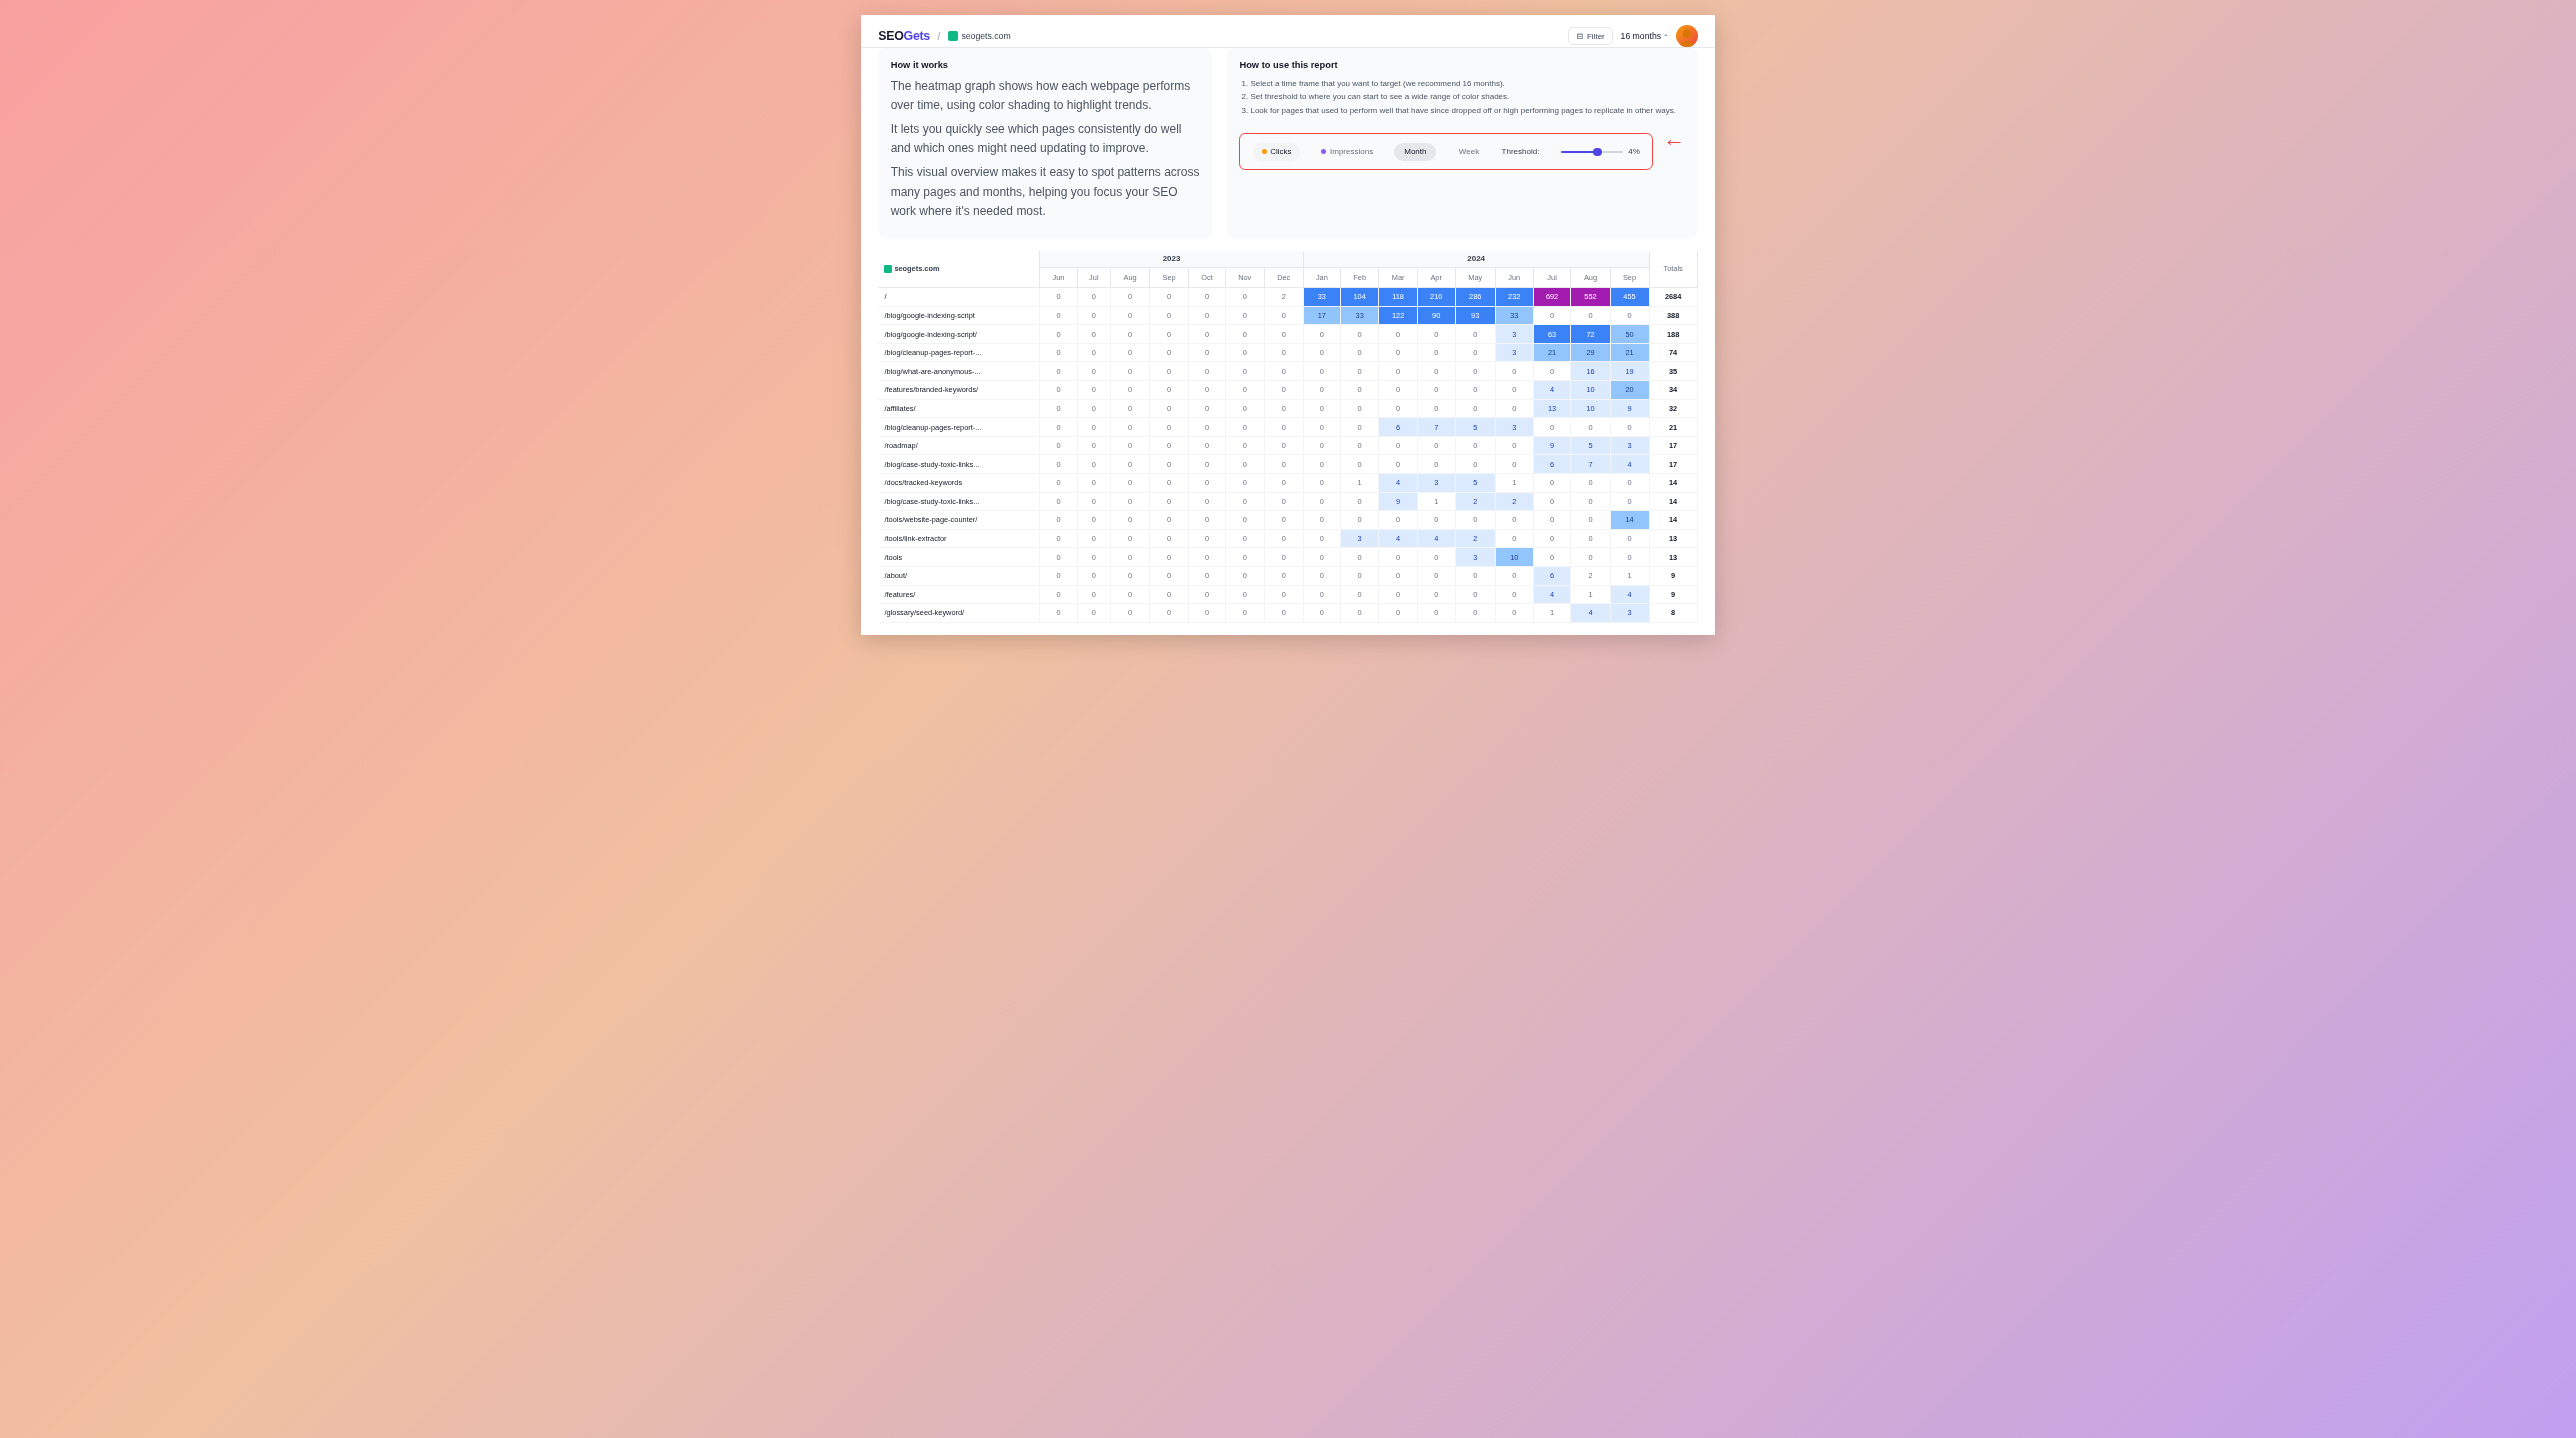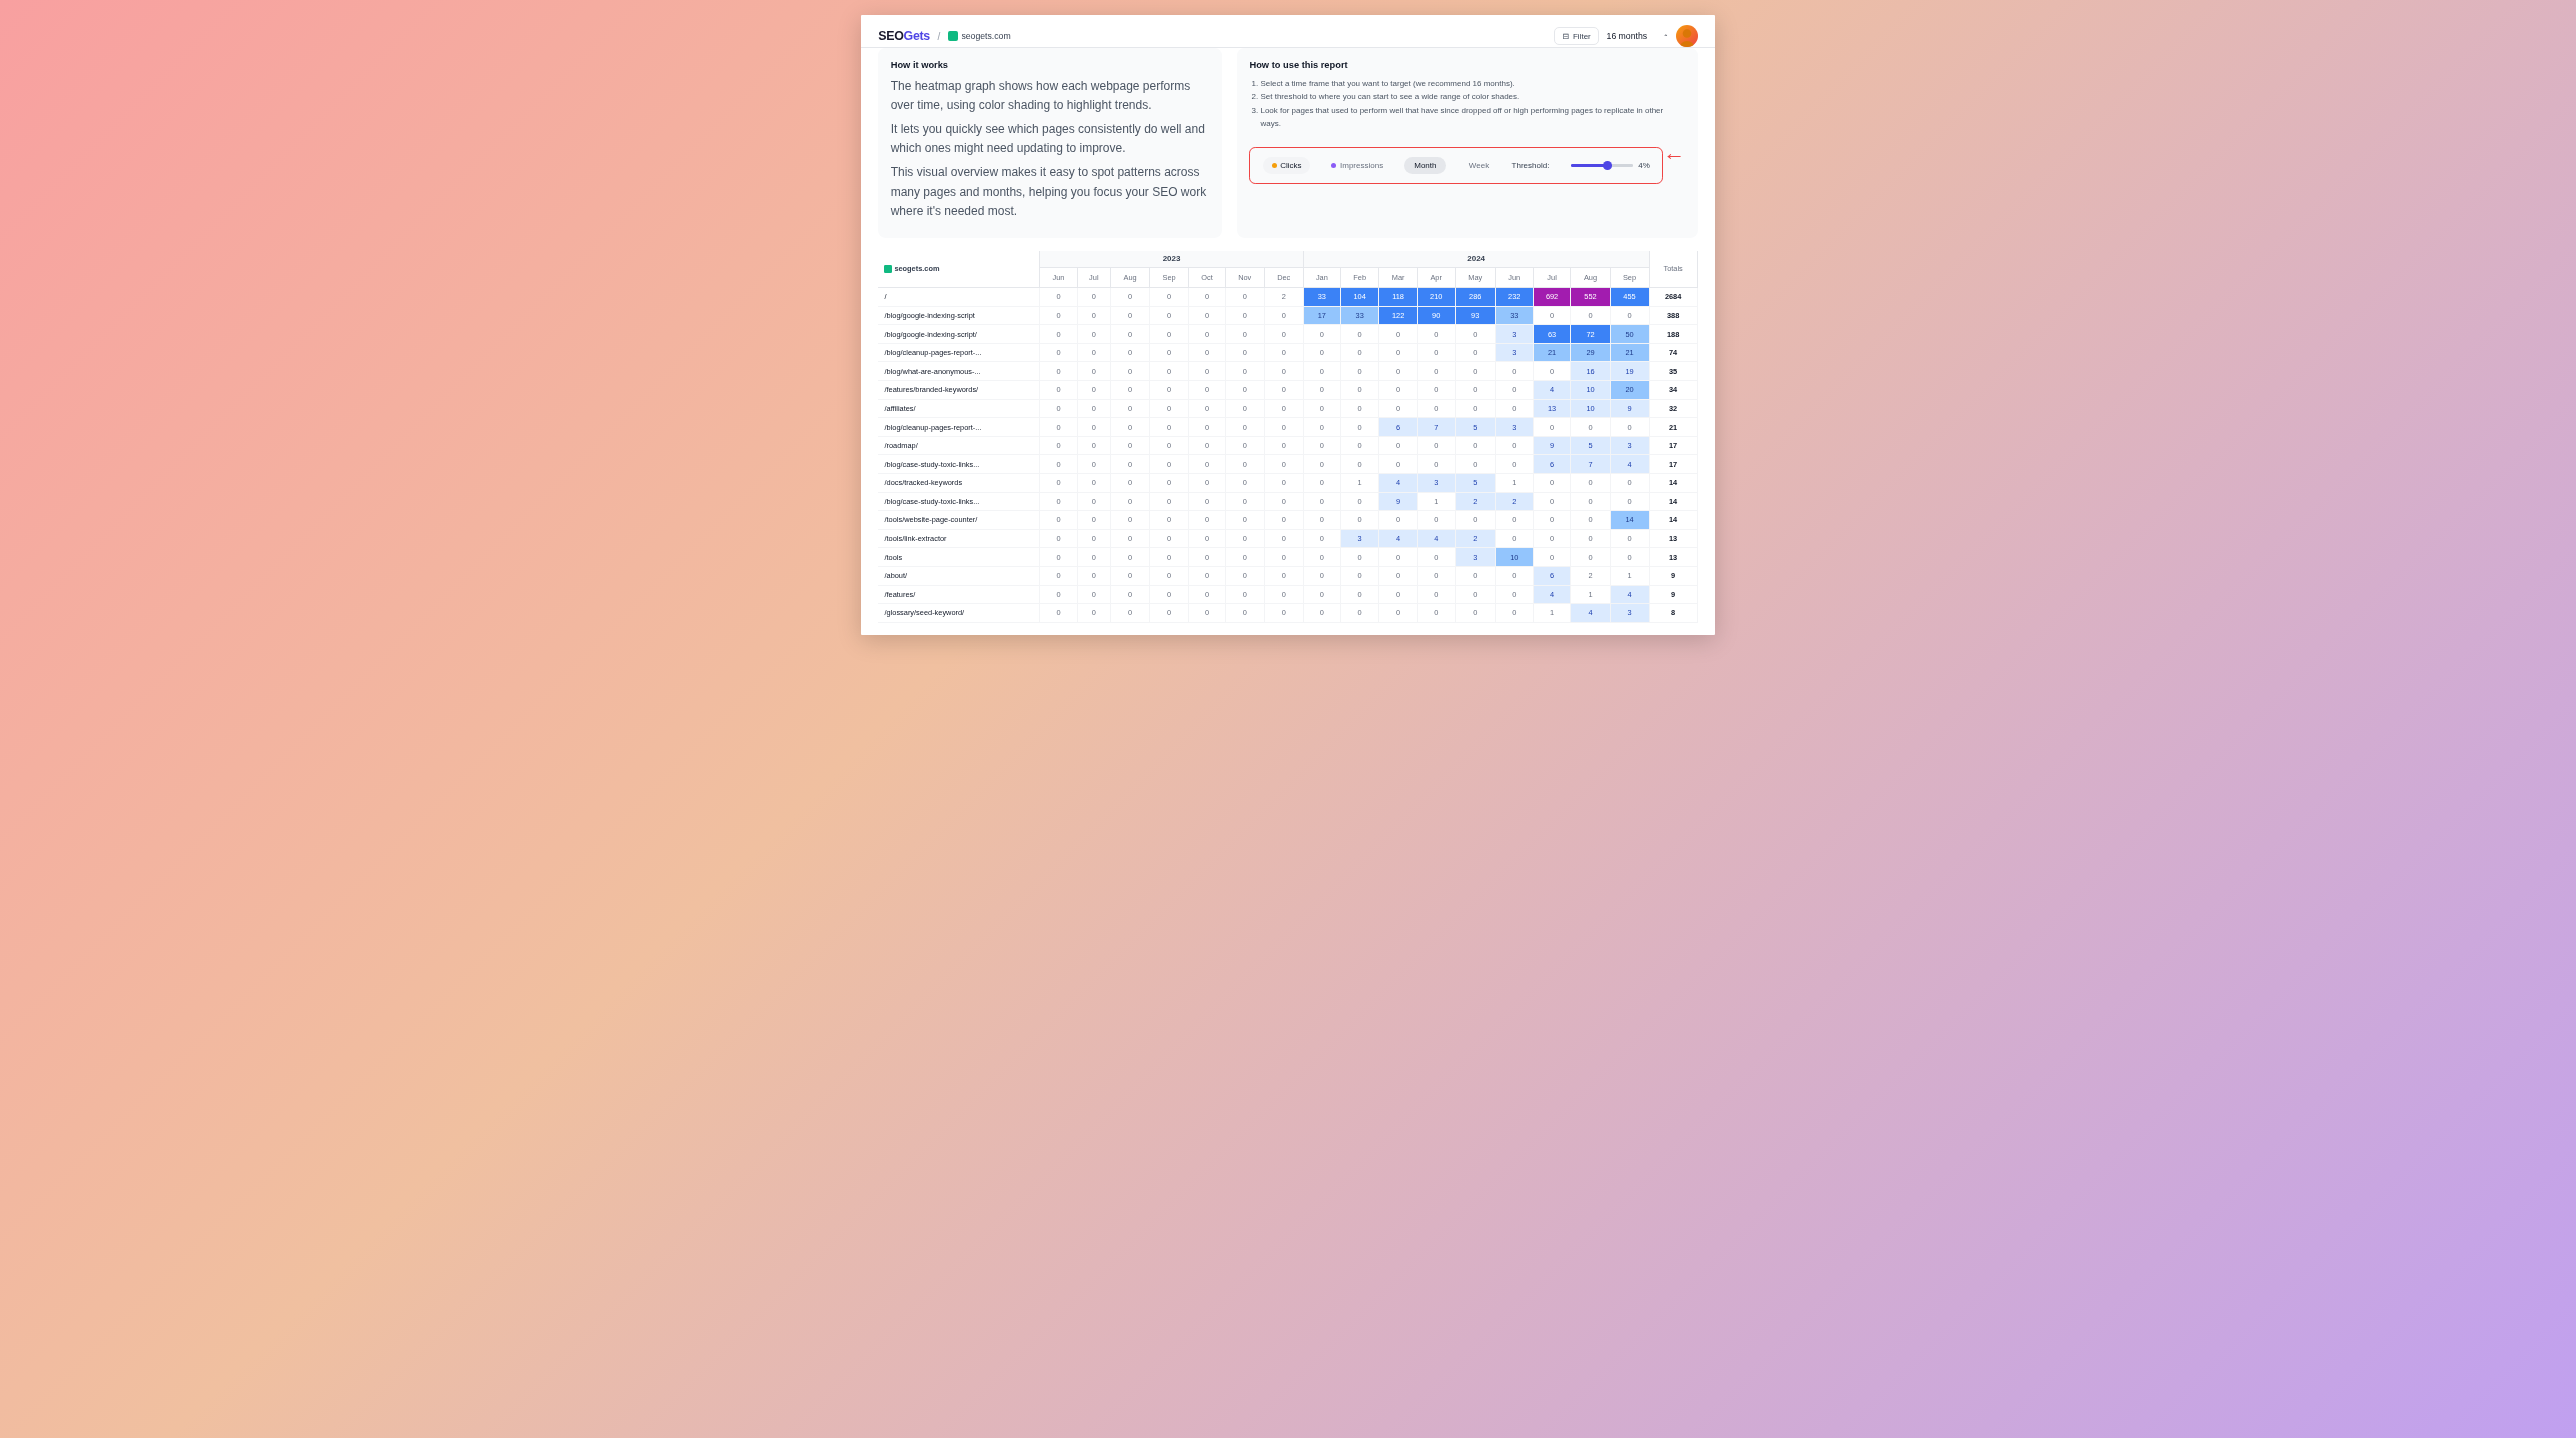--- a/index.html
+++ b/index.html
@@ -91,21 +91,21 @@
       display: flex; align-items: center; gap: 3.7px;
       padding: 3.7px 7.4px;
       border: 0.6px solid #e5e7eb;
       border-radius: 5px;
       font-size: 8px;
       color: #374151;
       cursor: pointer;
       background: white;
     }
     .months-selector {
-      display: flex; align-items: center; gap: 16px;
+      display: flex; align-items: center; gap: 2px;
       font-size: 8.7px; font-weight: 500; color: #111827;
       cursor: pointer;
     }
     
     .info-section {
       display: grid;
       grid-template-columns: 1fr 1fr;
       gap: 15px;
       padding: 0 17.3px 12.4px;
     }
@@ -308,21 +308,21 @@
     </div>
 
     <div class="info-panel">
       <h3>How to use this report</h3>
       <ol>
         <li>Select a time frame that you want to target (we recommend 16 months).</li>
         <li>Set threshold to where you can start to see a wide range of color shades.</li>
         <li>Look for pages that used to perform well that have since dropped off or high performing pages to replicate in other ways.</li>
       </ol>
 
-      <div style="display:flex; align-items:flex-start; gap:0; margin-top:8.7px;">
+      <div style="display:flex; align-items:flex-start; gap:10px; margin-top:8.7px;">
         <div class="controls-panel">
 
           <button class="metric-btn active">
             <span class="metric-dot" style="background:#f59e0b;"></span>
             <span>Clicks</span>
           </button>
           <button class="metric-btn inactive">
             <span class="metric-dot" style="background:#8b5cf6;"></span>
             <span>Impressions</span>
           </button>

